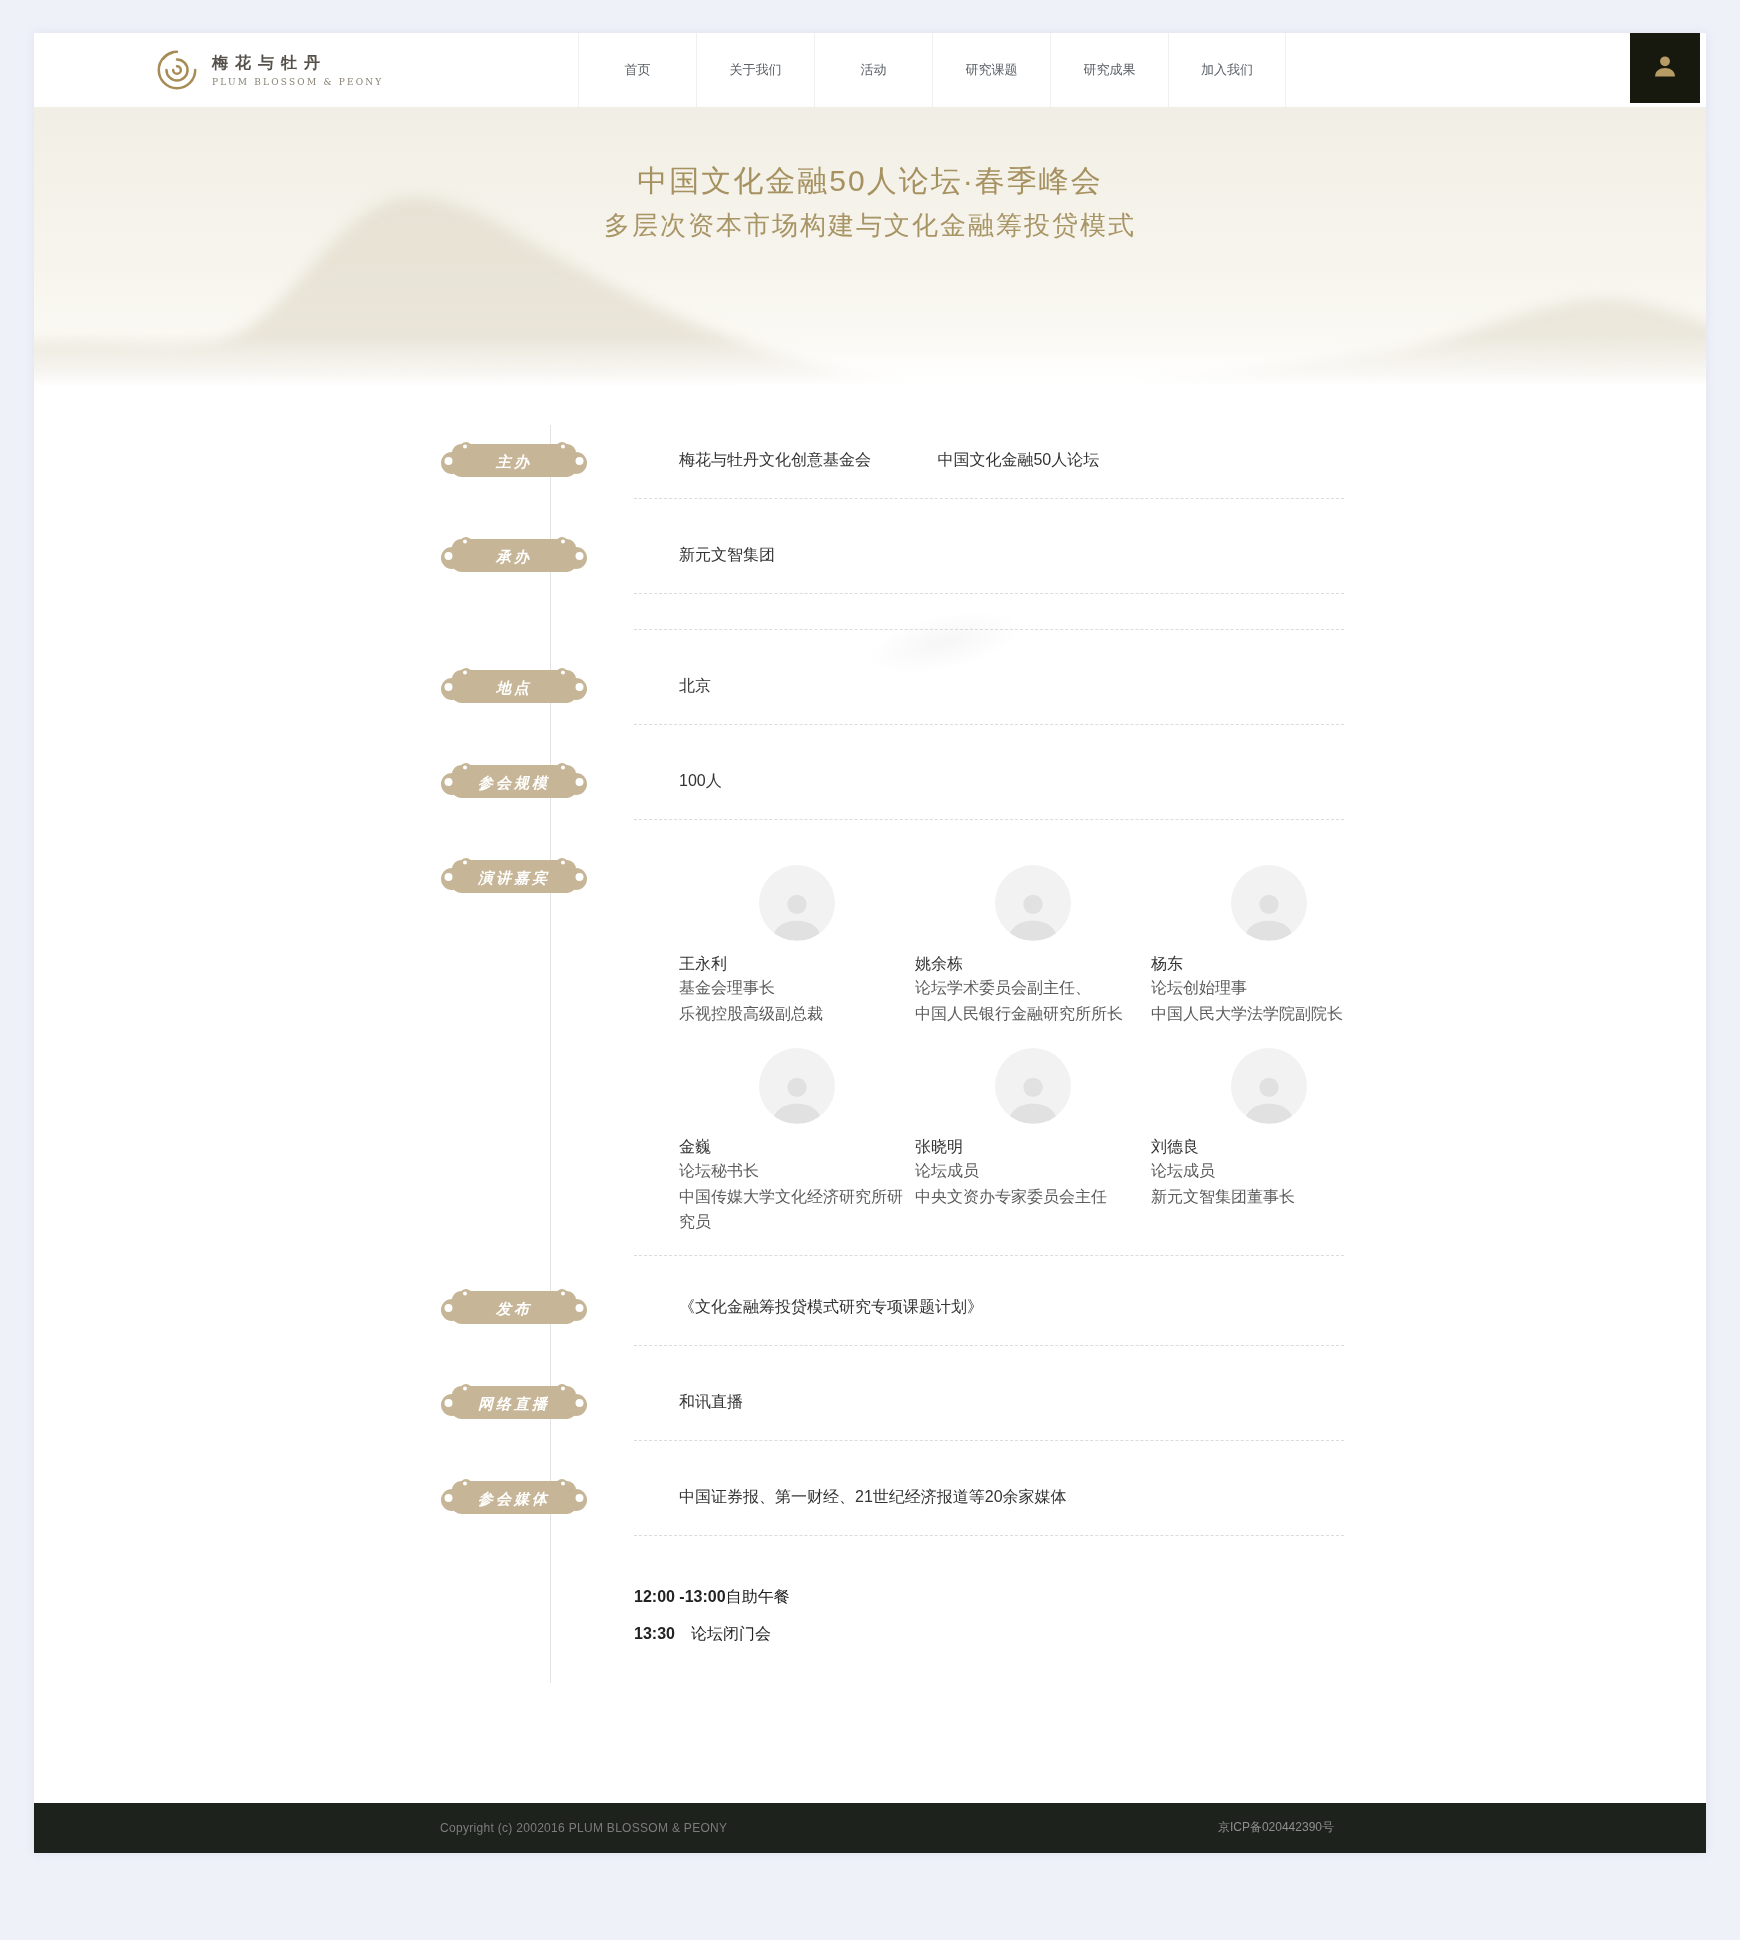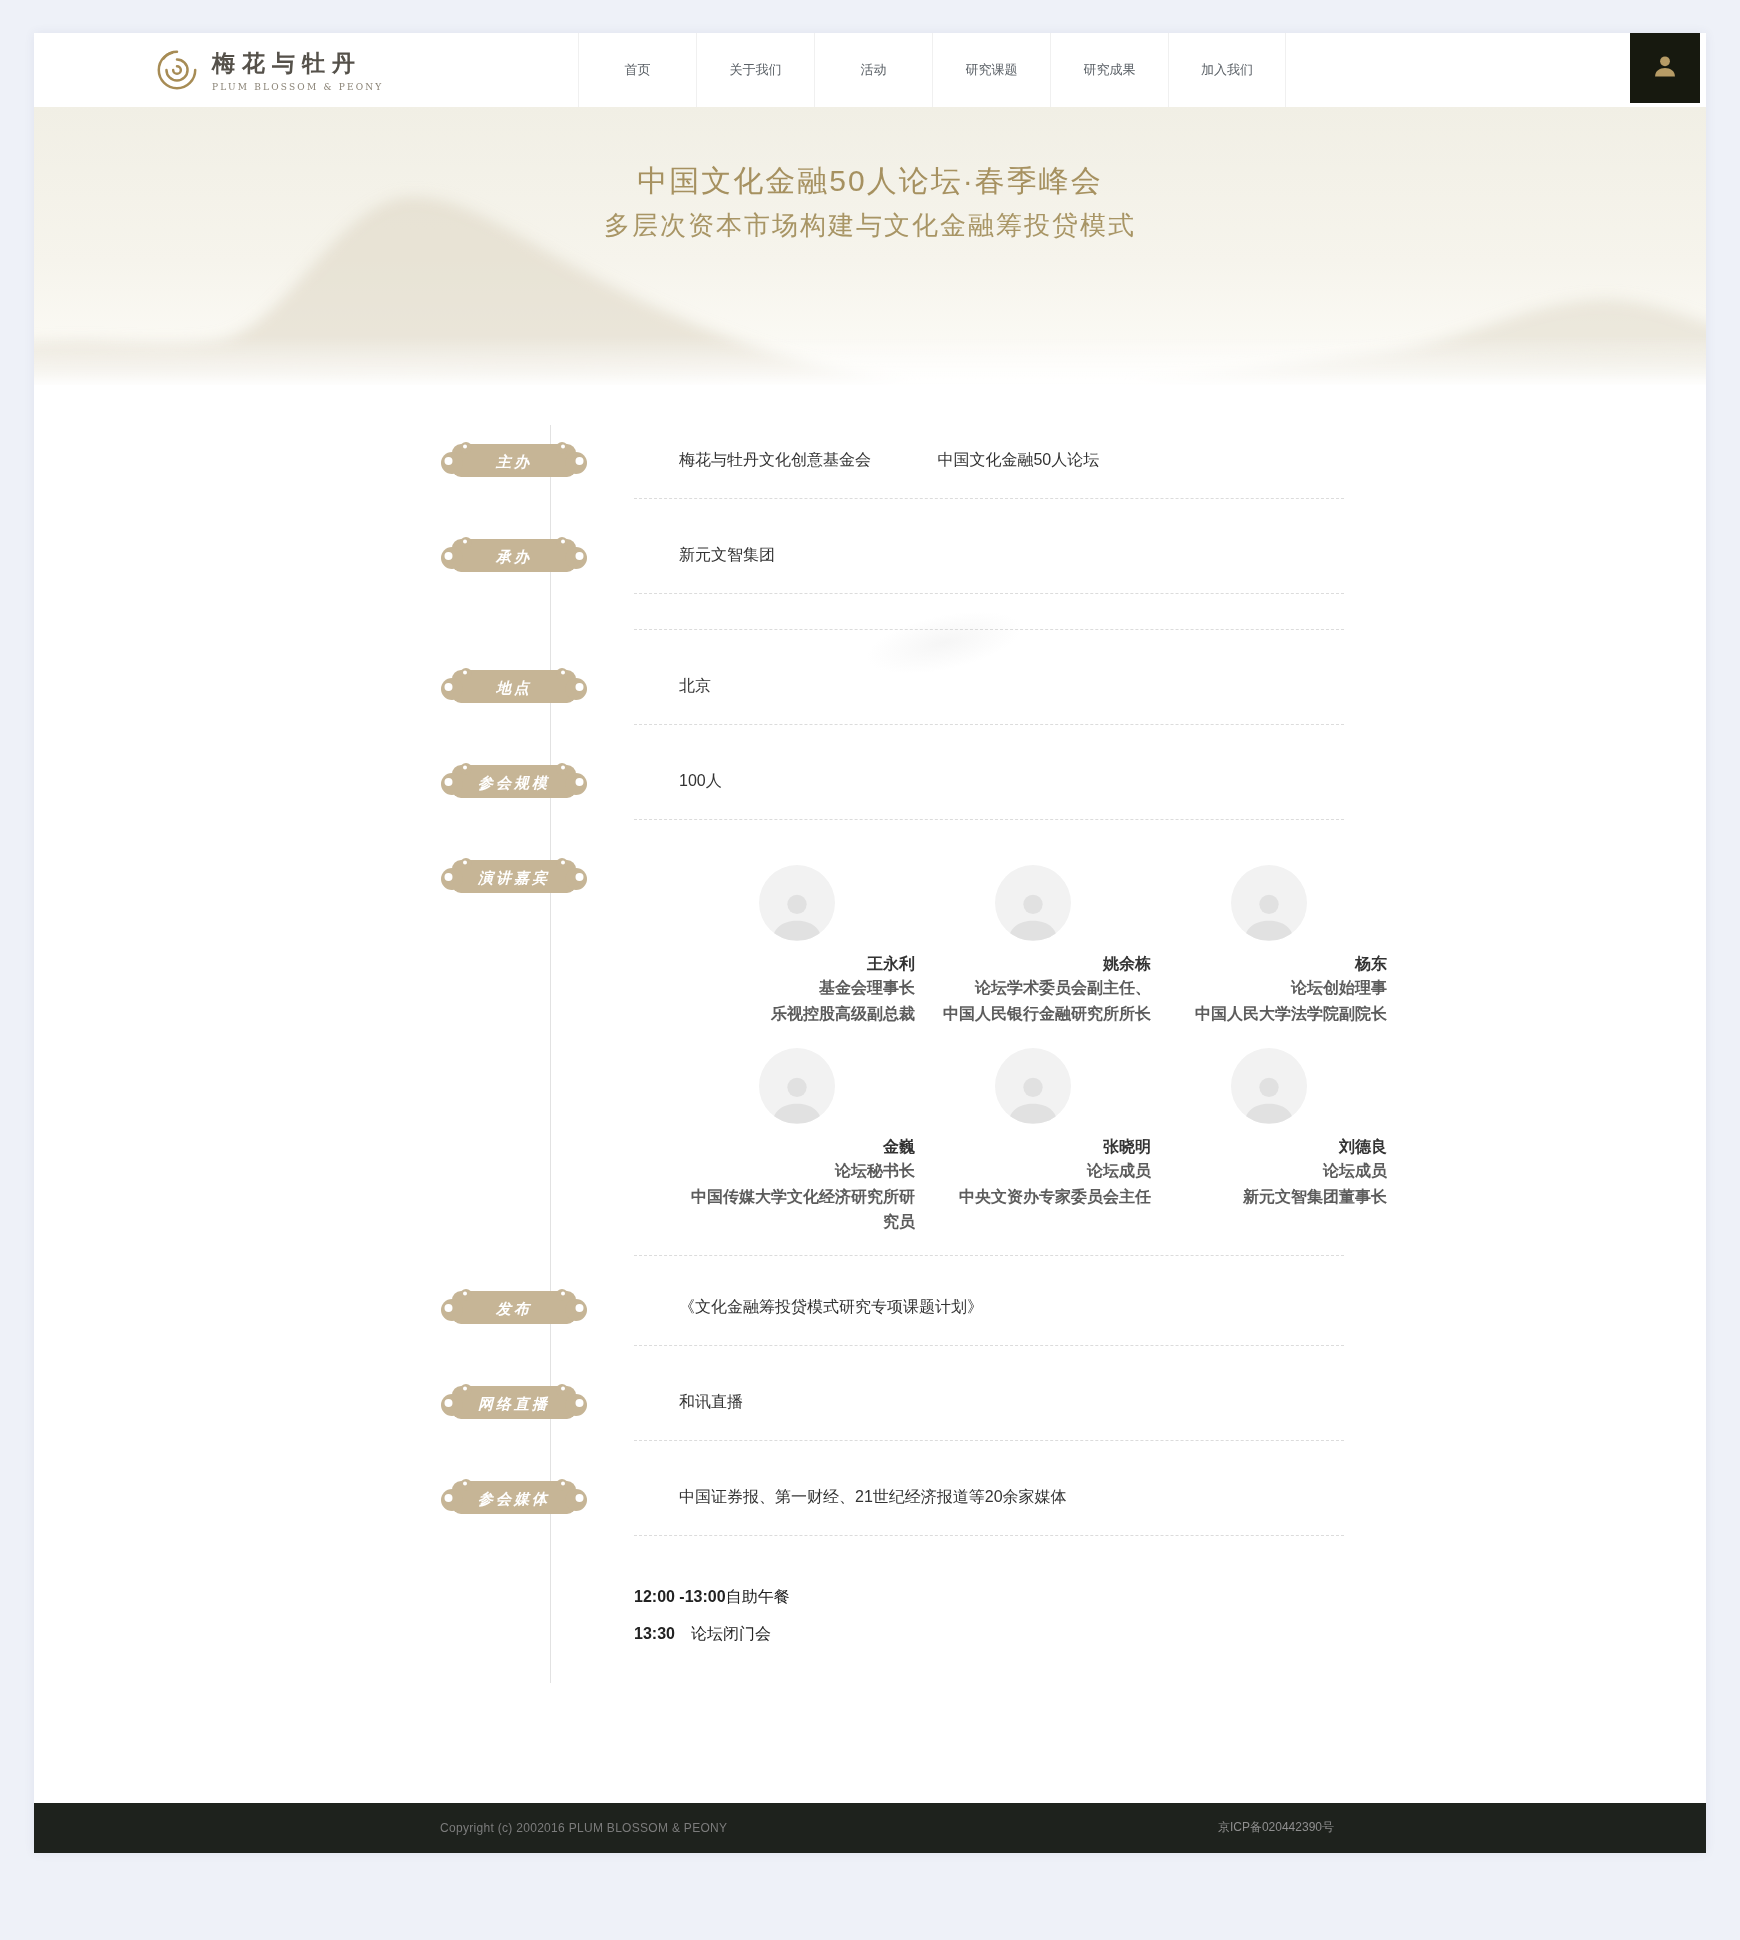--- a/index.html
+++ b/index.html
@@ -21,21 +21,21 @@
     position:relative;
     height:74px;
     background:#fff;
     display:flex;
     align-items:center;
   }
   .logo { margin-left:120px; display:flex; align-items:center; gap:12px; cursor:pointer; }
   .logo-icon svg { display:block; }
   .logo-text-cn {
     font-family:"DejaVu Serif","Liberation Serif",serif;
-    font-size:23px; letter-spacing:7px; color:#55514a; font-weight:700;
+    font-size:16px; letter-spacing:7px; color:#55514a; font-weight:700;
   }
   .logo-text-en {
     font-size:9px; letter-spacing:2.2px; color:#8a8376; margin-top:3px;
     font-family:"DejaVu Serif","Liberation Serif",serif;
   }
   .nav { position:absolute; left:544px; top:0; bottom:0; display:flex; }
   .nav-item {
     width:118px; display:flex; align-items:center; justify-content:center;
     font-size:13px; color:#5a6066; border-left:1px solid #f0f0f0; cursor:pointer;
   }
@@ -73,21 +73,21 @@
     font-family:"DejaVu Serif","Liberation Serif",serif; letter-spacing:3px;
   }
   .value-cell { flex:1; padding-left:84px; padding-top:11px; font-size:16px; color:#333; }
   .value-cell .co { margin-right:62px; }
   .bold { font-weight:700; }
   .sep { margin:17px 0 35px 600px; width:710px; border-top:1px dashed #dcdcdc; }
   .sep-wide { margin-top:20px; margin-bottom:30px; }
 
   
   .speakers-grid { width:710px; display:flex; flex-wrap:wrap; row-gap:22px; padding-top:6px; }
-  .speaker { width:236px; text-align:right;font-weight:bold; }
+  .speaker { width:236px; text-align:left; }
   .avatar {
     width:76px; height:76px; border-radius:50%; background:#f2f2f2;
     margin:0 auto; overflow:hidden; display:flex; align-items:flex-end; justify-content:center;
   }
   .sp-name { font-size:16px; color:#333; margin-top:13px; }
   .sp-title { font-size:16px; color:#5c5c5c; line-height:1.6; }
 
   
   .schedule { margin-left:600px; padding-top:16px; }
   .sched-line { font-size:16px; color:#222; margin-bottom:16px; }

